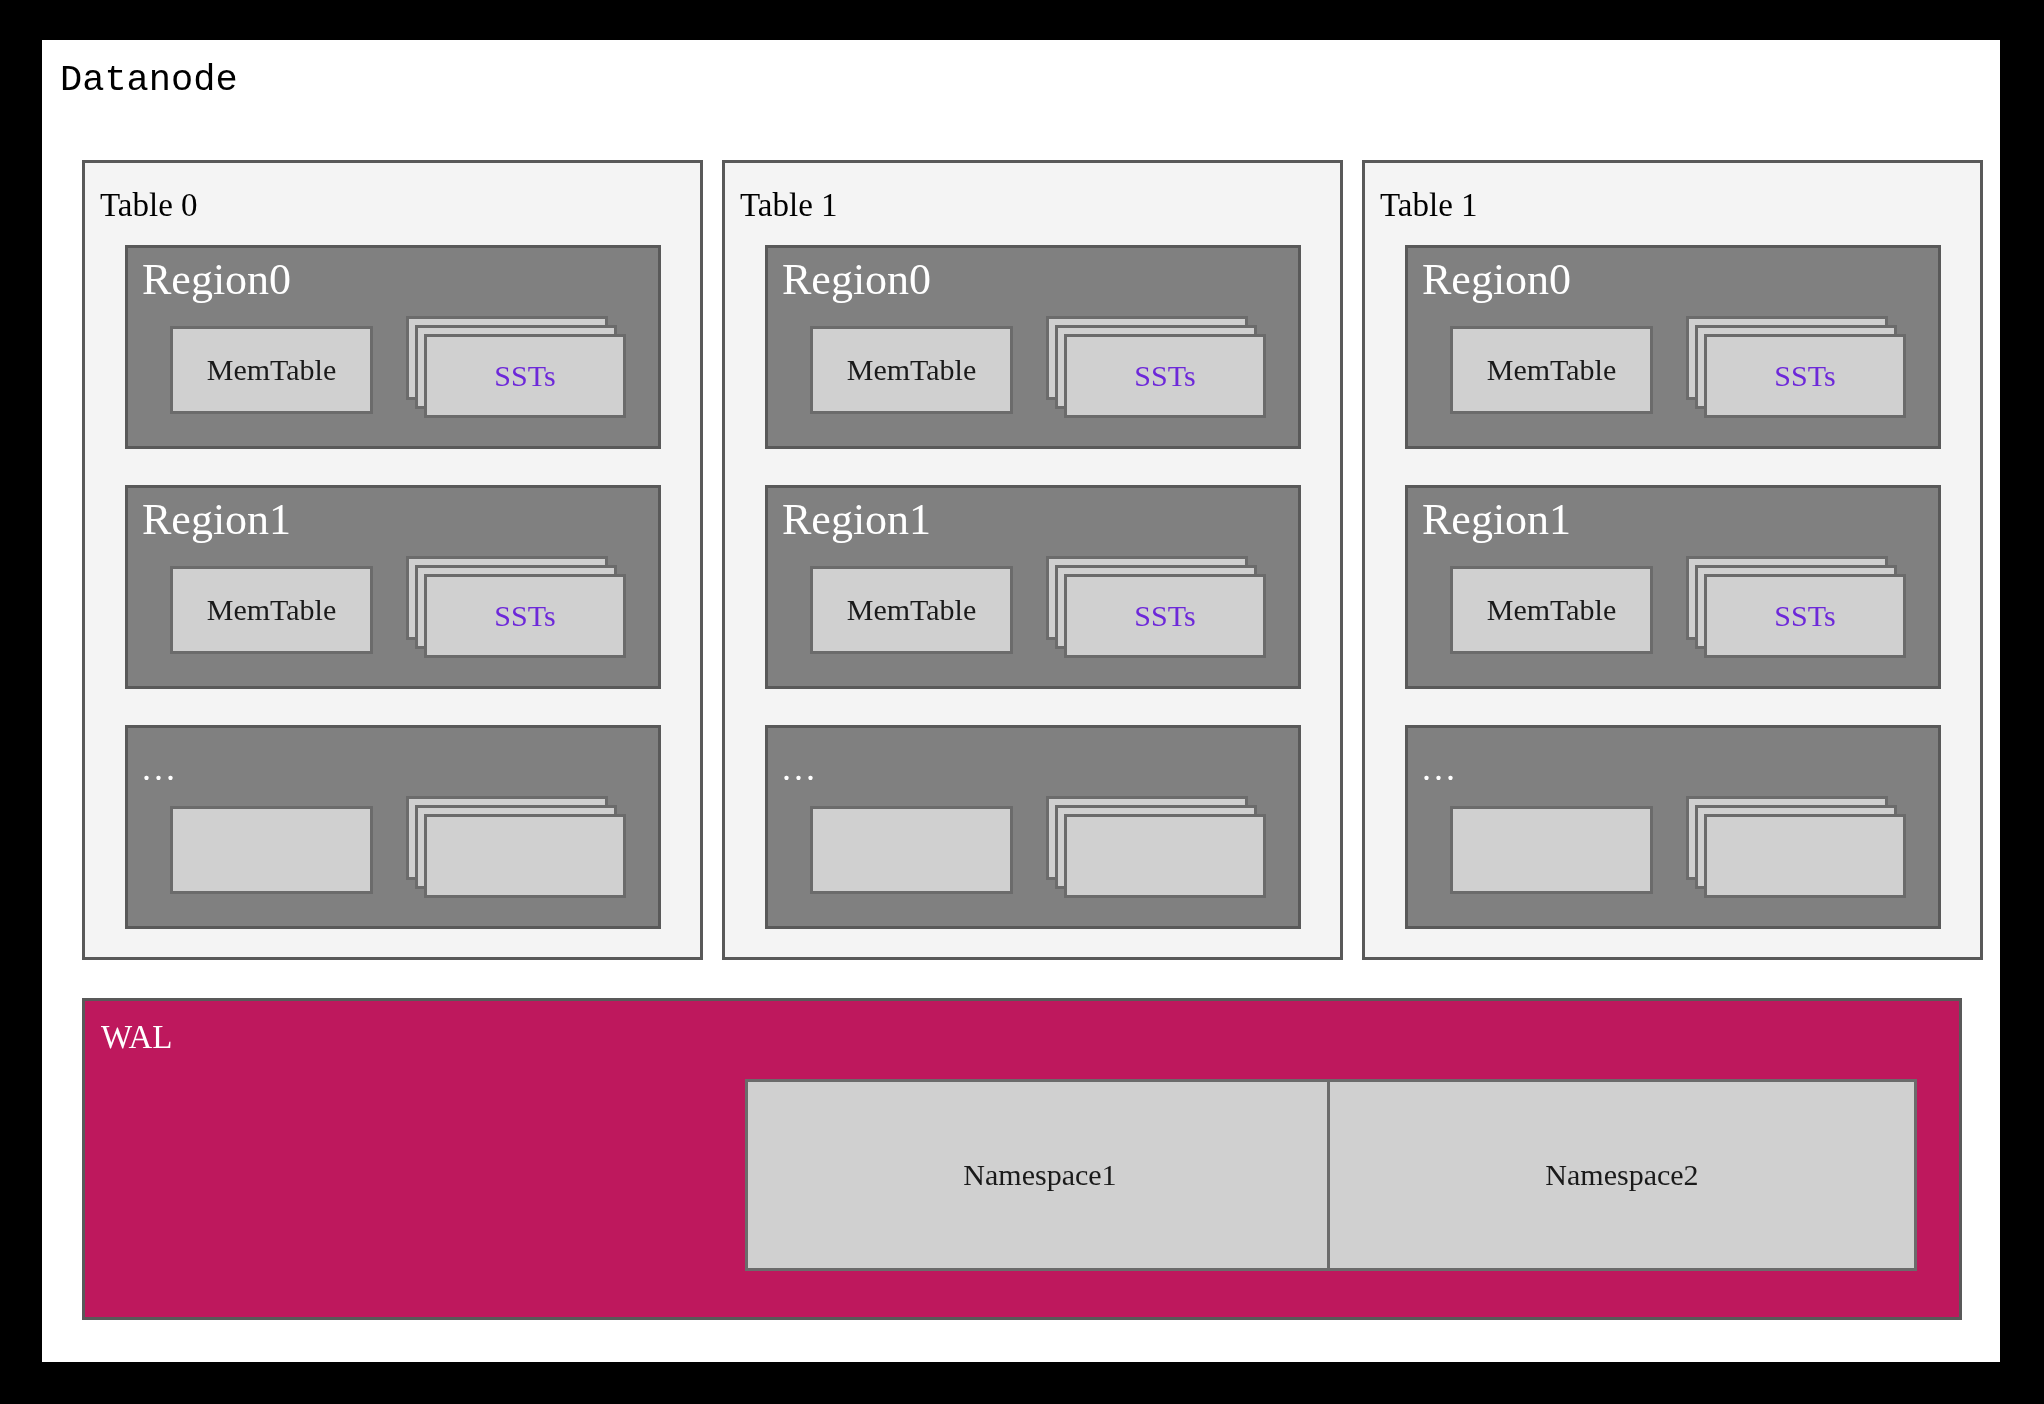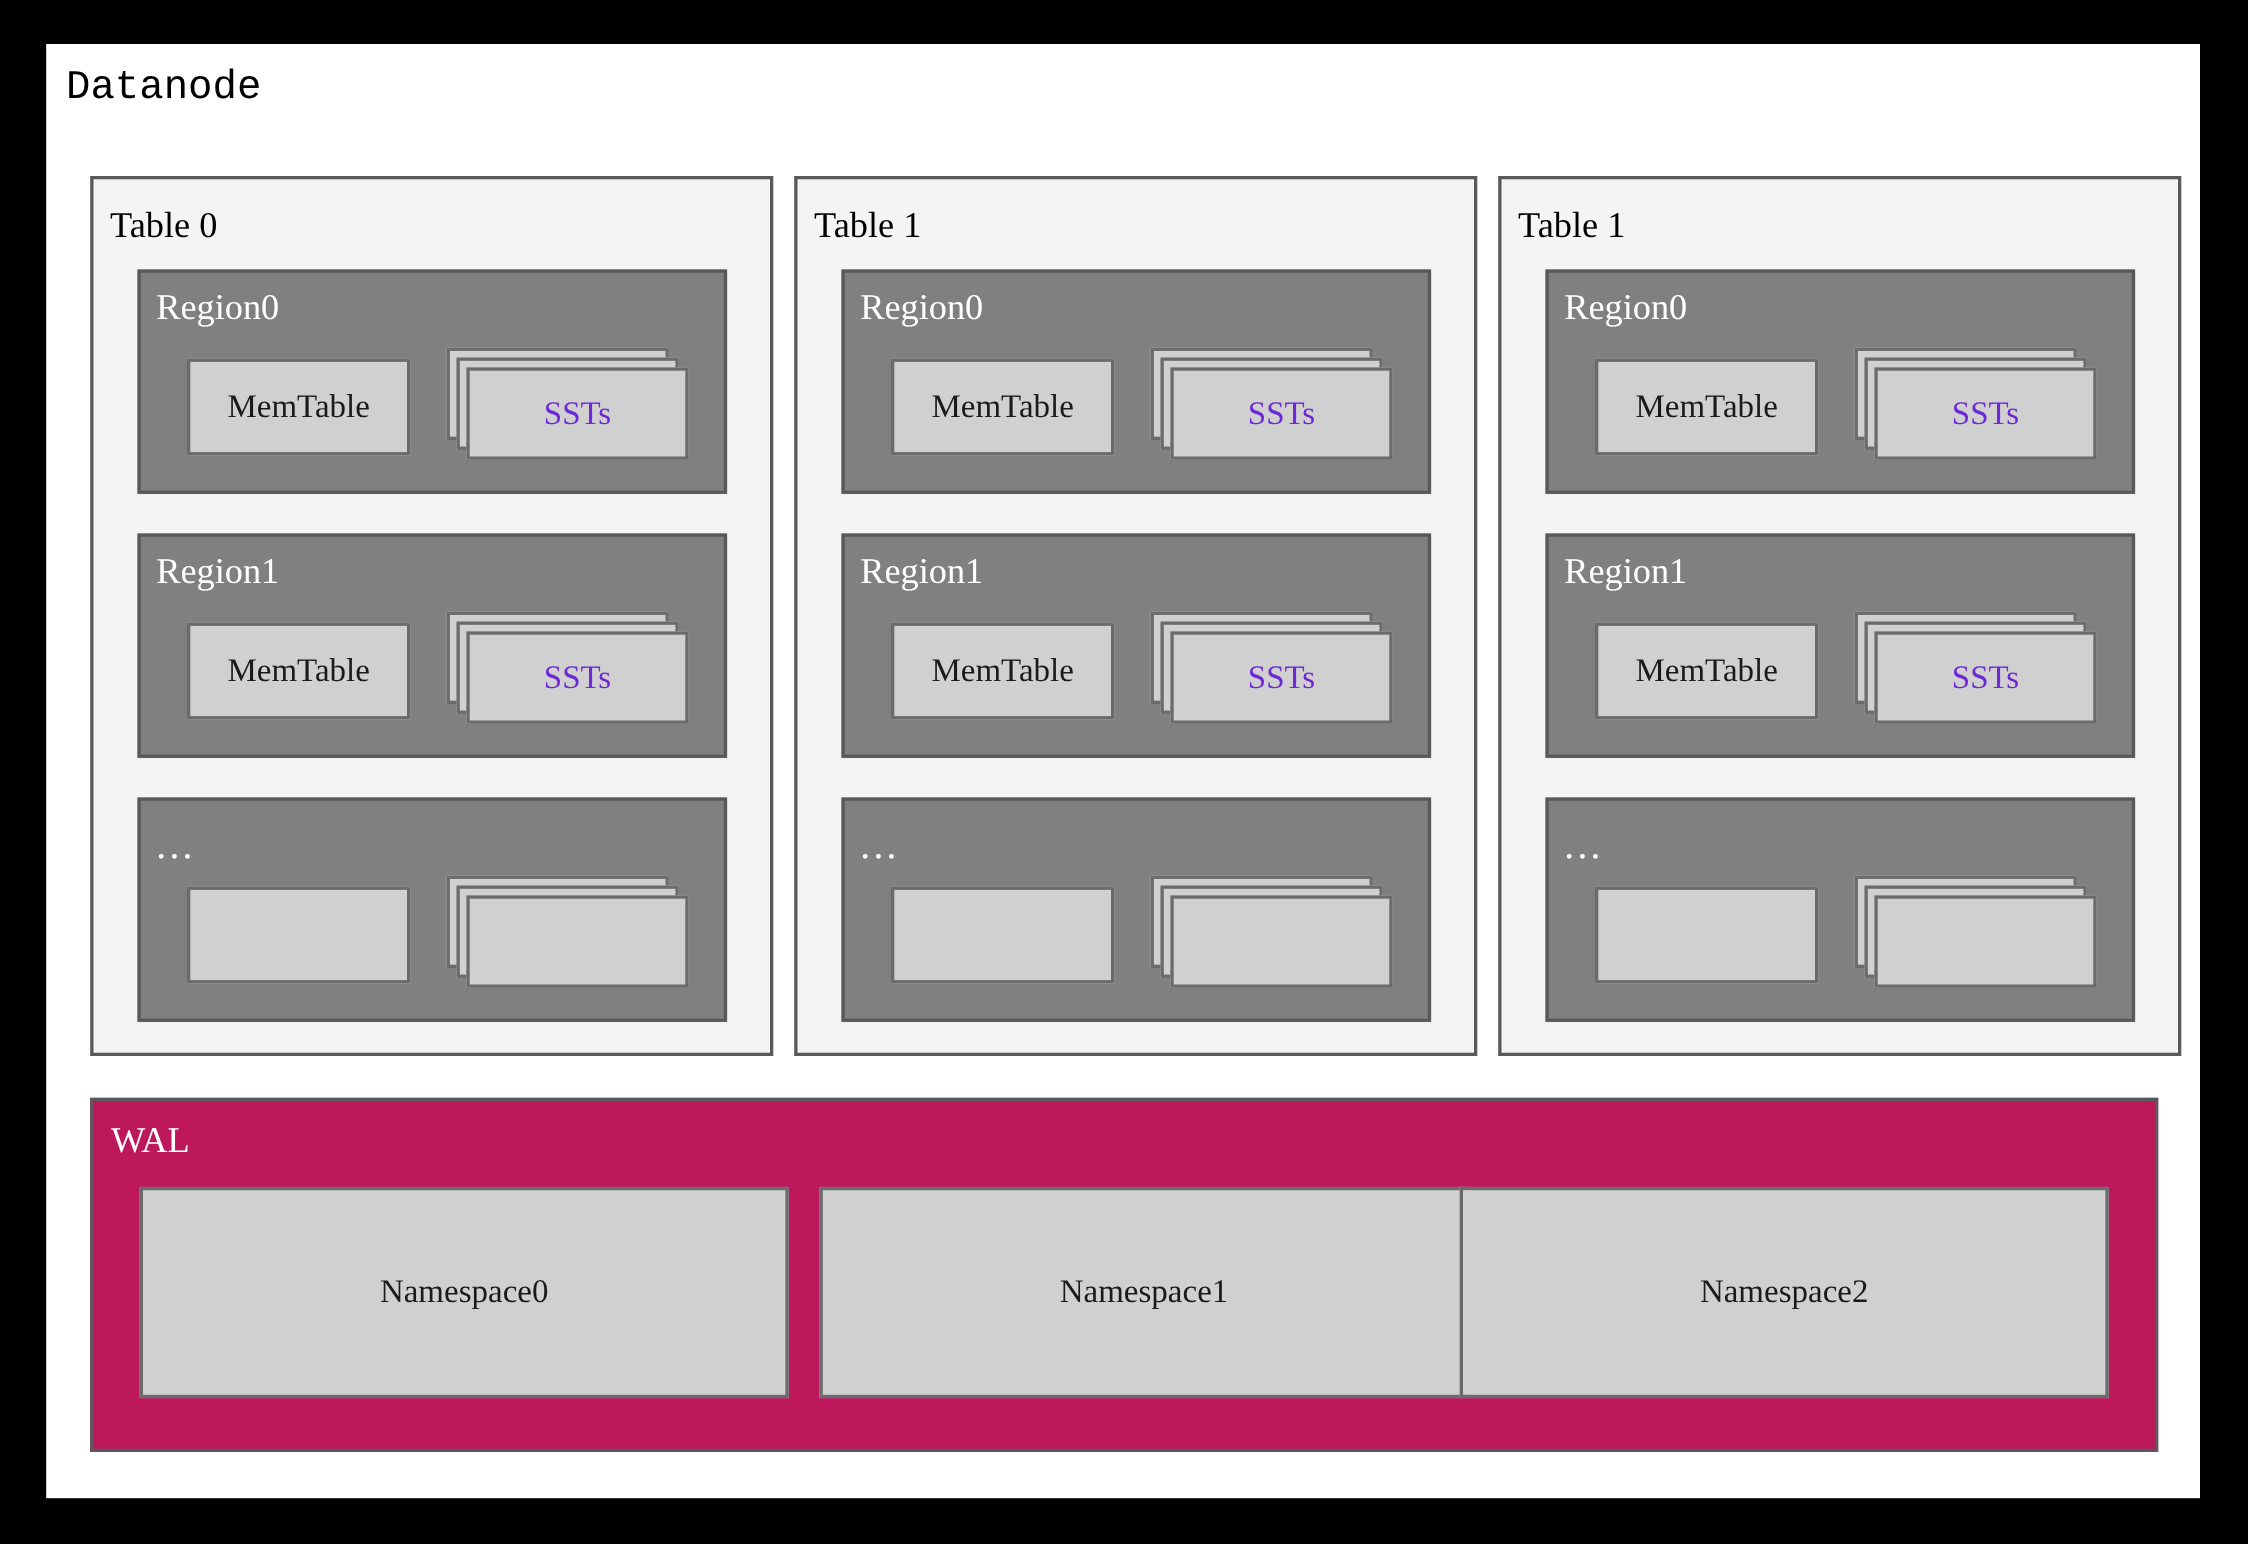--- a/index.html
+++ b/index.html
@@ -79,21 +79,21 @@
     box-sizing: border-box;
   }
   .region-card.r0 { top: 82px; }
   .region-card.r1 { top: 322px; }
   .region-card.r2 { top: 562px; }
 
   .region-label {
     position: absolute;
     left: 14px;
     top: 12px;
-    font-size: 33px;
+    font-size: 44px;
     line-height: 40px;
     color: #ffffff;
     white-space: nowrap;
   }
 
   .region-label.ellipsis {
     top: 20px;
     font-size: 36px;
     letter-spacing: 3px;
   }
@@ -294,18 +294,17 @@
           <div class="sst-card l1"></div>
         </div>
       </div>
     </div>
 
   </div>
 
   <div id="wal-box">
     <div id="wal-label">WAL</div>
 
-    <div class="namespace-box n0">Namespace0</div>
     <div class="namespace-box n1">Namespace1</div>
     <div class="namespace-box n2">Namespace2</div>
   </div>
 
 </div>
 
 </body></html>

